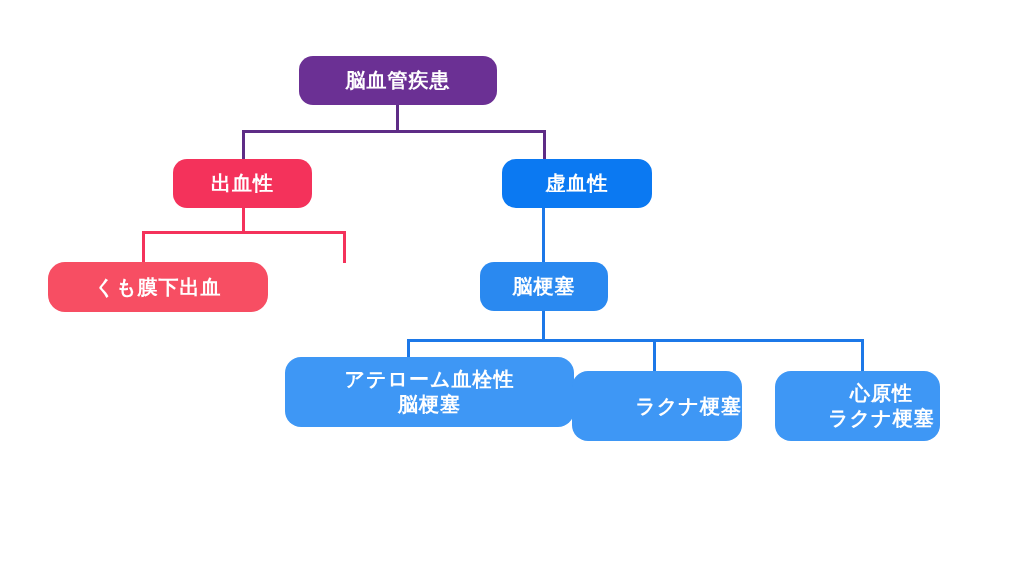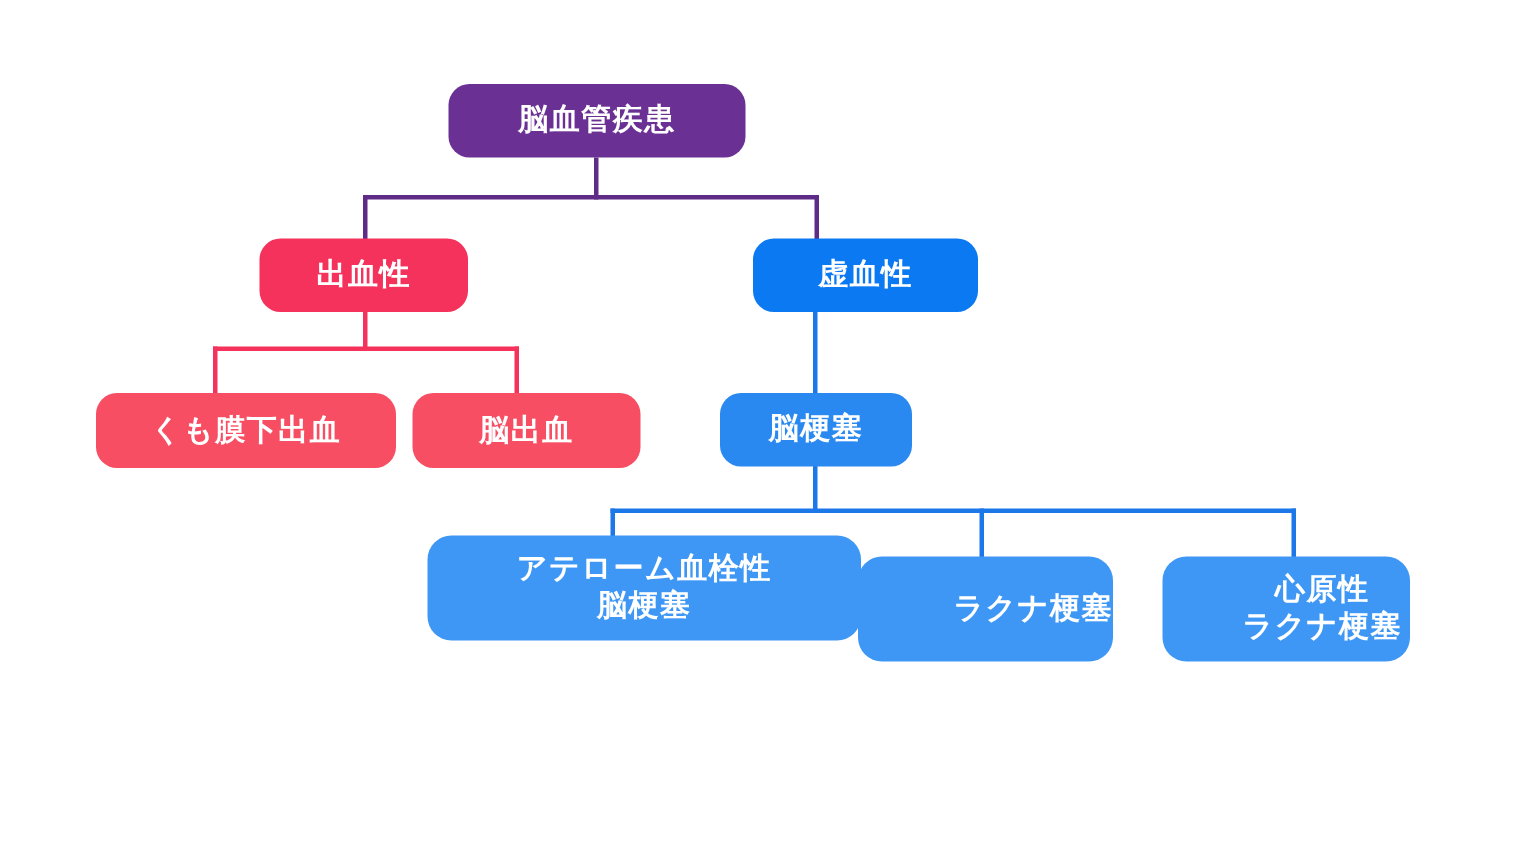--- a/index.html
+++ b/index.html
@@ -21,21 +21,21 @@
     font-size:20px;
     line-height:1.25;
     letter-spacing:1px;
     box-sizing:border-box;
   }
   .line{position:absolute;}
   
   .n-root{left:299px;top:56px;width:198px;height:49px;background:var(--root-bg,#6B3094);}
   .n-hem {left:173px;top:159px;width:139px;height:49px;background:var(--hemorrhagic-bg,#F4325B);align-items:center;}
   .n-isc {left:502px;top:159px;width:150px;height:49px;background:var(--ischemic-bg,#0B79F2);}
-  .n-sah {left:64px; top:262px;width:200px;height:50px;background:var(--hemorrhagic-child-bg,#F74E63);}
+  .n-sah {left:48px; top:262px;width:220px;height:50px;background:var(--hemorrhagic-child-bg,#F74E63);border-radius:17px;}
   .n-ich {left:275px;top:262px;width:152px;height:50px;background:var(--hemorrhagic-child-bg,#F74E63);}
   .n-inf {left:480px;top:262px;width:128px;height:49px;background:var(--infarction-bg,#2A89F0);}
   .n-ath {left:285px;top:357px;width:289px;height:70px;background:var(--infarction-child-bg,#3E97F5);border-radius:16px;text-align:right;}
   .n-lac {left:572px;top:371px;width:170px;height:70px;background:var(--infarction-child-bg,#3E97F5);border-radius:16px;align-items:flex-end;}
   .n-car {left:775px;top:371px;width:165px;height:70px;background:var(--infarction-child-bg,#3E97F5);border-radius:16px;padding-left:48px;}
   
   .c-p{background:var(--root-line,#5E2C86);}
   .c-p-v0{left:396px;top:105px;width:3px;height:28px;}
   .c-p-h {left:242px;top:130px;width:304px;height:3px;}
   .c-p-v1{left:242px;top:130px;width:3px;height:30px;}
@@ -87,23 +87,20 @@
   </div>
 
   <div class="node n-isc">
     <span>虚血性</span>
   </div>
 
   <div class="node n-sah">
     <span>くも膜下出血</span>
   </div>
 
-  <div class="node n-ich">
-    <span>脳出血</span>
-  </div>
 
   <div class="node n-inf">
     <span>脳梗塞</span>
   </div>
 
   <div class="node n-ath">
     <span>アテローム血栓性</span>
     <span>脳梗塞</span>
   </div>
 

